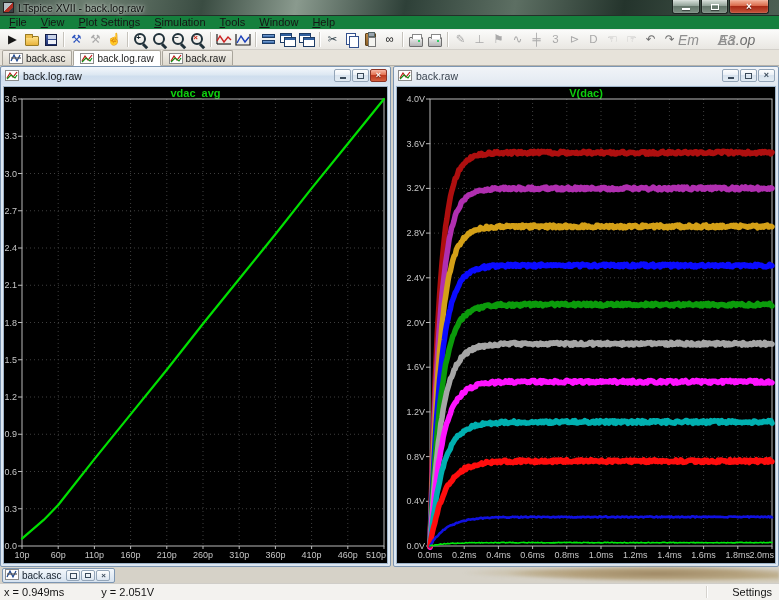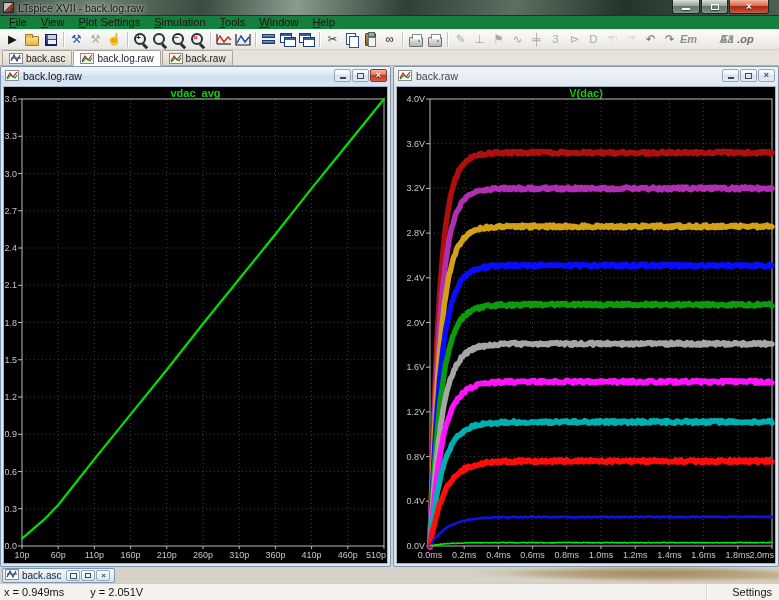--- a/index.html
+++ b/index.html
@@ -24,21 +24,21 @@
   .wc .x{color:#fff;font-size:10px;font-weight:bold;line-height:1;text-shadow:0 1px 1px rgba(0,0,0,.6)}
 
   
   .menubar{height:14px;background:#15803d;display:flex;align-items:center;padding-left:2px;font-size:11px;color:#151515;border-bottom:1px solid #ececea}
   .menu-item{padding:0 7px;line-height:13px;cursor:default;white-space:nowrap}
 
   
   .toolbar{height:20px;background:linear-gradient(#fbfbfa,#e9e7e2);border-bottom:1px solid #d2cfc9;display:flex;align-items:center;padding:0 3px}
   .tbi{width:19px;height:18px;display:flex;align-items:center;justify-content:center;position:relative;flex:none}
   .tbi .g{font-size:11.5px;line-height:1}
-  .tbi .g.small{font-size:11px;font-style:italic;font-weight:bold}
+  .tbi .g.small{font-size:14px;font-style:italic;font-weight:normal}
   .tb-sep{width:1px;height:15px;background:#c6c3bc;box-shadow:1px 0 0 #fff;margin:0 3px;flex:none}
   .i-folder{width:14px;height:10px;background:linear-gradient(#ffe28a,#e8b33c);border:1px solid #9a7b23;border-radius:1px;position:relative;margin-top:3px}
   .i-folder::before{content:"";position:absolute;left:-1px;top:-3px;width:6px;height:3px;background:#eec04e;border:1px solid #9a7b23;border-bottom:none;border-radius:1px 1px 0 0}
   .i-save{width:12px;height:12px;background:linear-gradient(#4a66b0,#1f2f6b);border:1px solid #141e45;position:relative}
   .i-save::before{content:"";position:absolute;left:2px;top:0;width:8px;height:4px;background:#c9d3e8}
   .i-save::after{content:"";position:absolute;left:2px;bottom:1px;width:8px;height:4px;background:#eef1f8}
   .i-zoom{width:16px;height:16px;position:relative}
   .i-zoom::before{content:"";position:absolute;left:1px;top:1px;width:8px;height:8px;border:2px solid #20313a;border-radius:50%}
   .i-zoom::after{content:"";position:absolute;left:11px;top:11px;width:6px;height:2.5px;background:#20313a;transform:rotate(45deg);transform-origin:0 0}
   .i-zoom .zs{position:absolute;left:1px;top:1px;width:10px;height:10px;display:flex;align-items:center;justify-content:center;font-size:8px;font-weight:bold;line-height:1}
@@ -101,21 +101,21 @@
   
   .smudge{position:absolute;left:455px;right:0;top:500px;height:17px;pointer-events:none;
     background:
       radial-gradient(ellipse 150px 8px at 62% 45%, #a08a66 0%, #b3a07c 55%, rgba(214,210,200,0) 100%),
       radial-gradient(ellipse 190px 7px at 85% 60%, #b9a980 0%, rgba(205,195,170,.75) 55%, rgba(214,210,200,0) 100%),
       radial-gradient(ellipse 90px 6px at 30% 40%, rgba(190,175,140,.8) 0%, rgba(214,210,200,0) 100%);
     filter:blur(1px)}
 
   
   .statusbar{height:17px;background:#f3f2ef;border-top:1px solid #cfcdc8;display:flex;align-items:center;padding:0 4px;font-size:11px;color:#141414;position:relative}
-  .sb-x{margin-right:26px}
+  .sb-x{margin-right:37px}
   .sb-sep{position:absolute;right:72px;top:2px;bottom:2px;width:1px;background:#d5d3ce;box-shadow:1px 0 0 #fff}
   .sb-mode{position:absolute;right:7px}
 </style>
 </head>
 <body>
 
 <div class="screen">
 
   <div class="titlebar">
     <span class="app-icon"></span>

